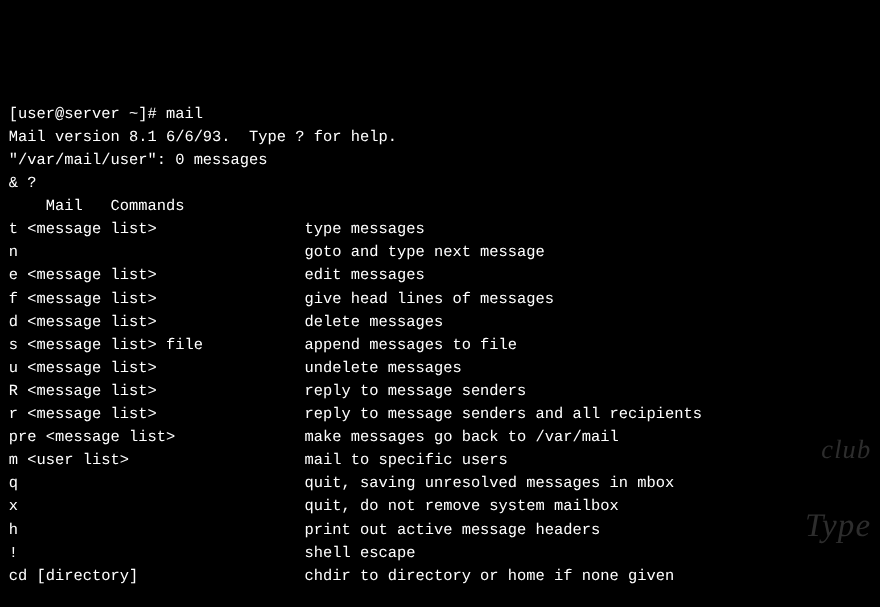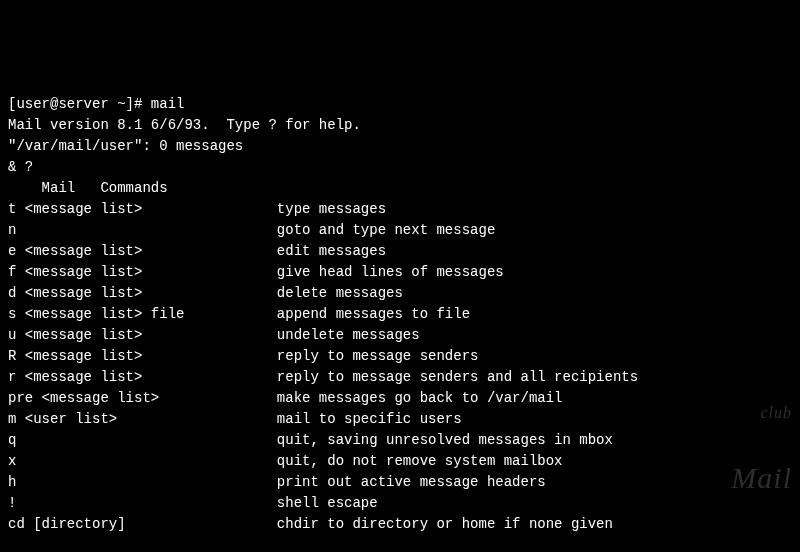--- a/index.html
+++ b/index.html
@@ -29,29 +29,29 @@
       bottom: 38px;
       color: rgba(160,160,160,0.28);
       font-family: Georgia, "Times New Roman", serif;
       font-style: italic;
       font-size: 26px;
       line-height: 0.9;
       text-align: right;
       letter-spacing: 1px;
       pointer-events: none;
     }
-    .watermark .l1 { font-size: 16px; display: block; }
+    .watermark .l1 { font-size: 24px; display: block; }
     .watermark .l2 { font-size: 30px; display: block; margin-top: -4px; }
   </style>
 </head>
 <body>
 
 
 
 <div id="terminal"><div class="line">[user@server ~]# mail</div><div class="line">Mail version 8.1 6/6/93.  Type ? for help.</div><div class="line">"/var/mail/user": 0 messages</div><div class="line">&amp; ?</div><div class="line">    Mail   Commands</div><div class="line">t &lt;message list&gt;                type messages</div><div class="line">n                               goto and type next message</div><div class="line">e &lt;message list&gt;                edit messages</div><div class="line">f &lt;message list&gt;                give head lines of messages</div><div class="line">d &lt;message list&gt;                delete messages</div><div class="line">s &lt;message list&gt; file           append messages to file</div><div class="line">u &lt;message list&gt;                undelete messages</div><div class="line">R &lt;message list&gt;                reply to message senders</div><div class="line">r &lt;message list&gt;                reply to message senders and all recipients</div><div class="line">pre &lt;message list&gt;              make messages go back to /var/mail</div><div class="line">m &lt;user list&gt;                   mail to specific users</div><div class="line">q                               quit, saving unresolved messages in mbox</div><div class="line">x                               quit, do not remove system mailbox</div><div class="line">h                               print out active message headers</div><div class="line">!                               shell escape</div><div class="line">cd [directory]                  chdir to directory or home if none given</div><div class="line"> </div></div>
 
 <div class="watermark">
   <span class="l1">club</span>
-  <span class="l2">Mail</span>
+  <span class="l2">Type</span>
 </div>
 
 
 
 
 </body></html>

